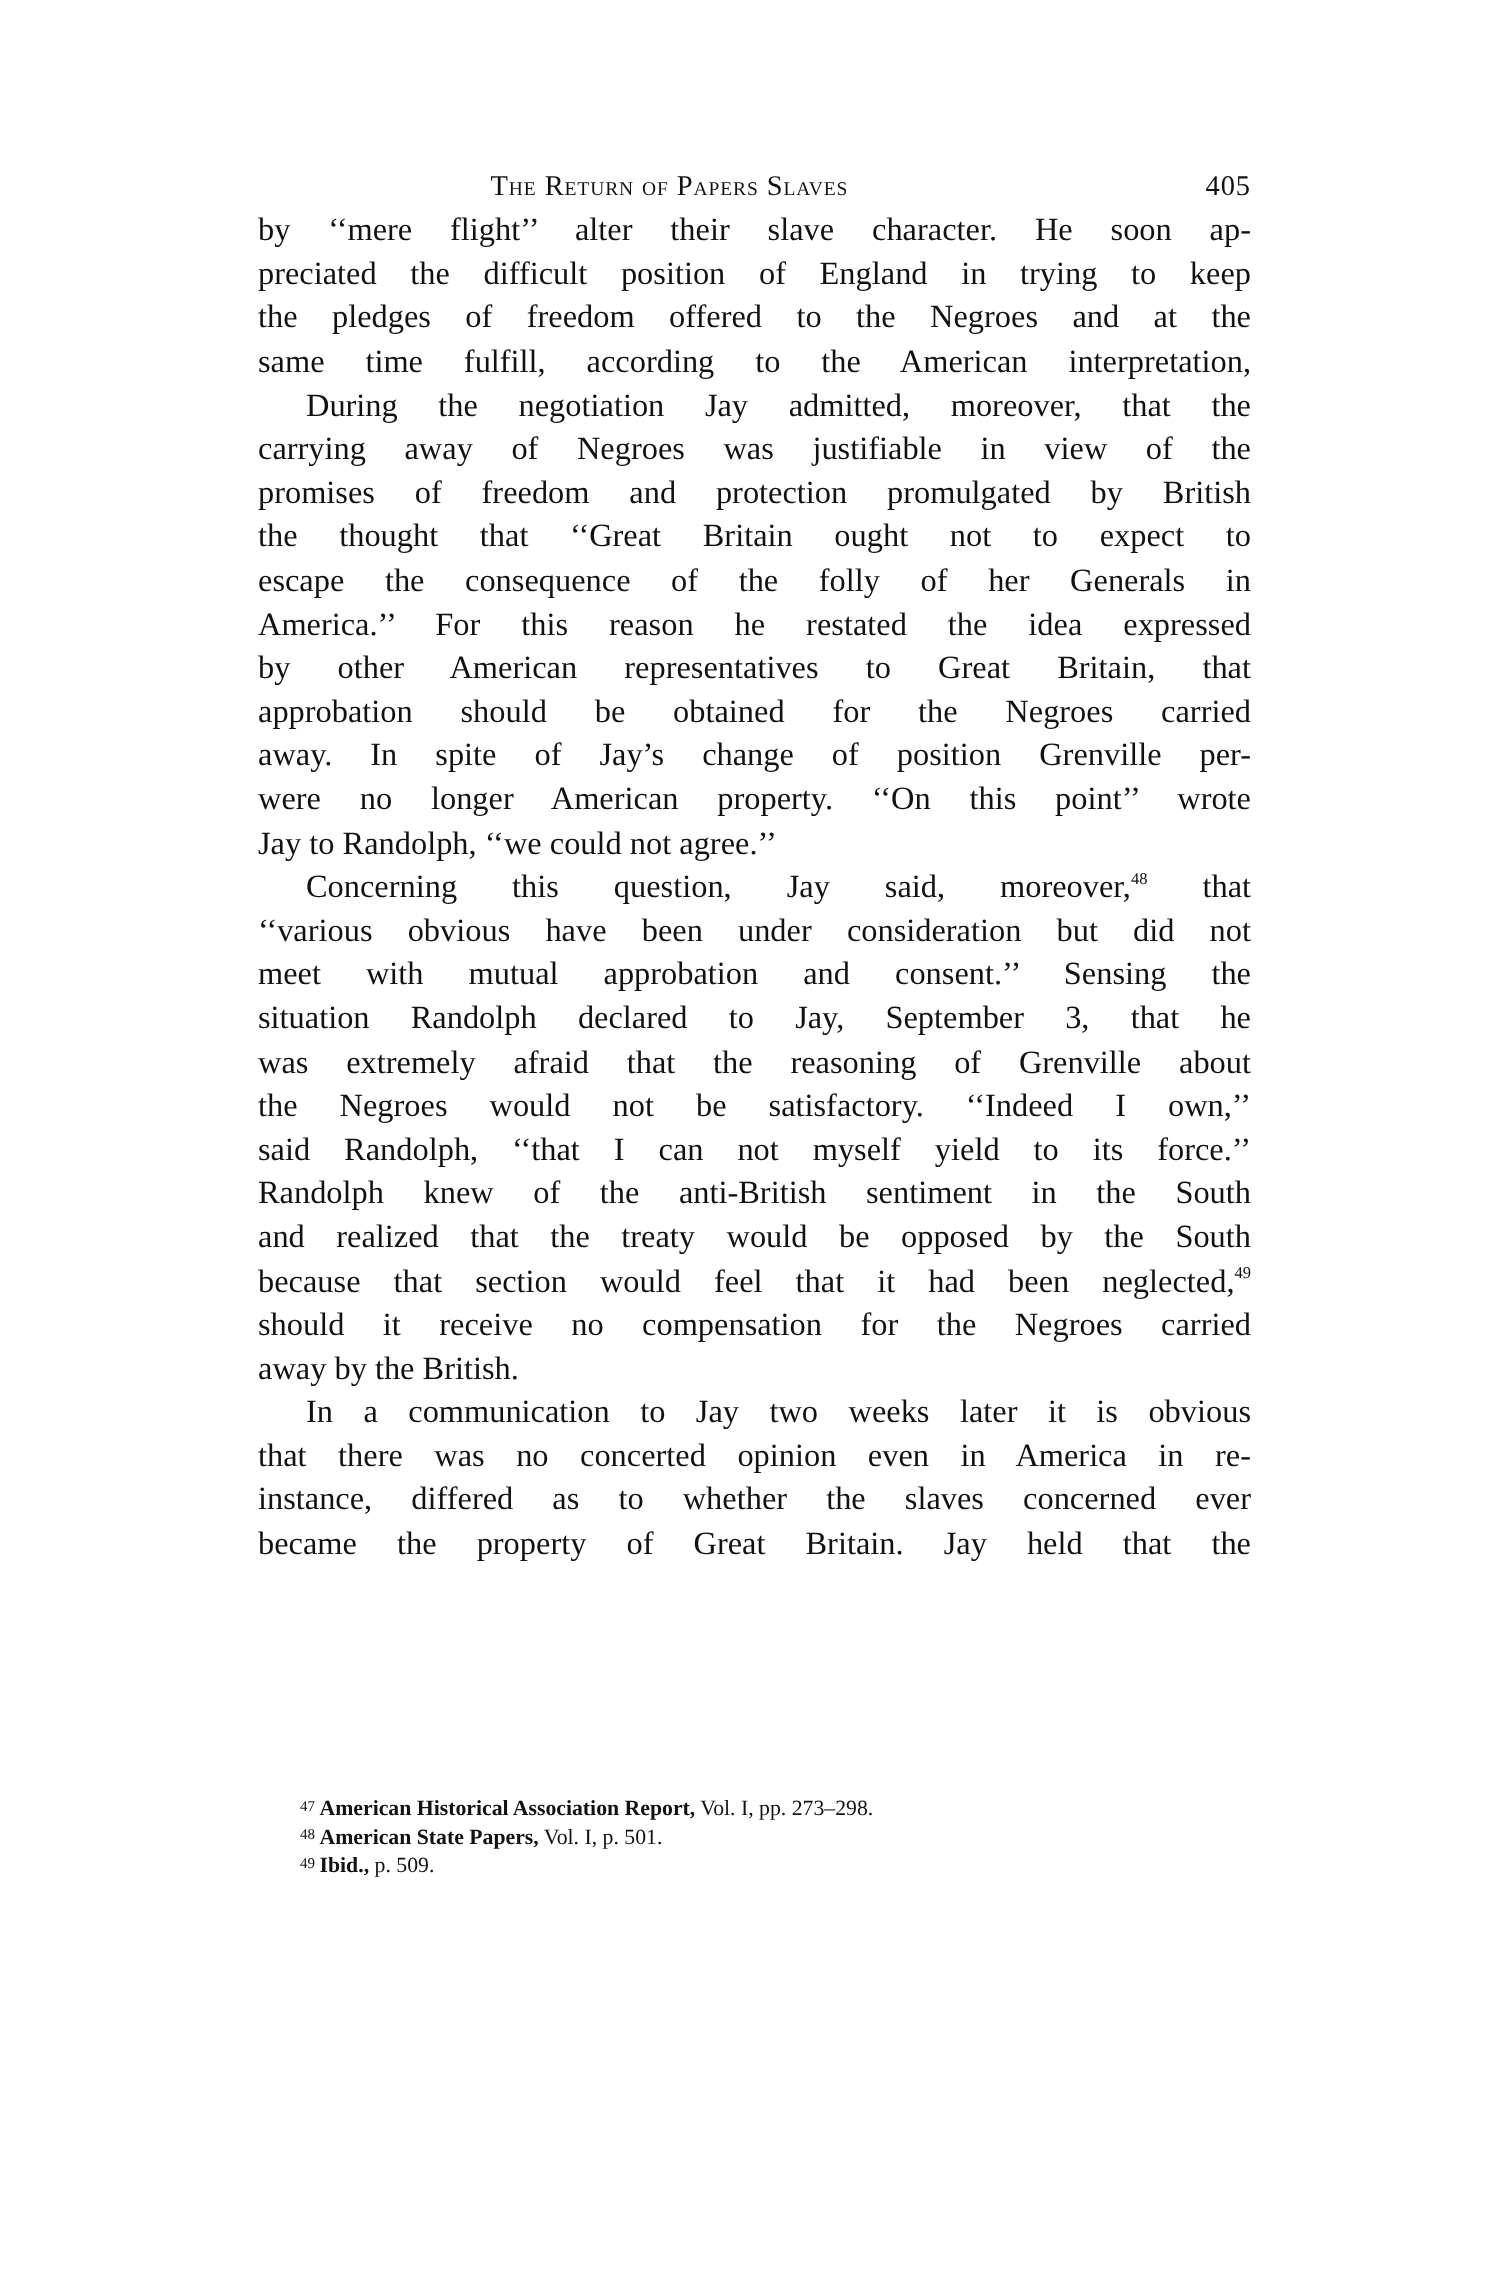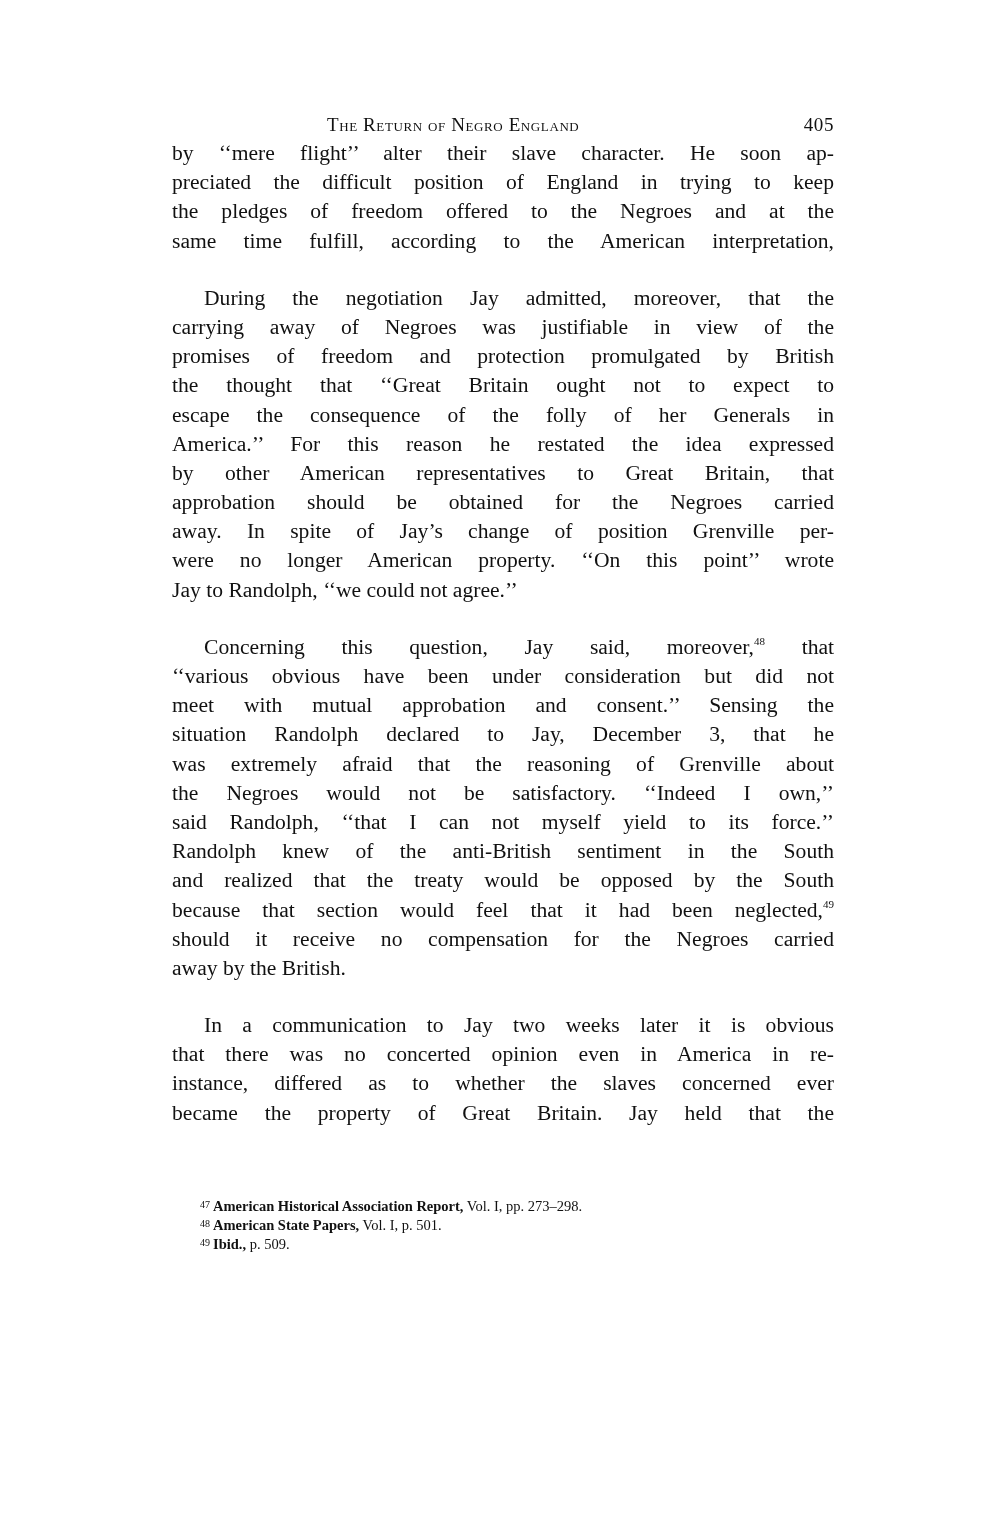--- a/index.html
+++ b/index.html
@@ -56,21 +56,20 @@
       text-align: justify;
       text-align-last: justify;
       white-space: nowrap;
       height: 29.2px;
     }
     .line.last {
       text-align-last: left;
     }
     .line.indent {
       padding-left: 32px;
-      margin-top: 28px;
     }
     sup {
       font-size: 11px;
       vertical-align: 9px;
       line-height: 0;
     }
     .footnotes {
       position: absolute;
       top: 1196px;
       left: 28px;
@@ -90,21 +89,21 @@
     .footnote .fn-title {
       font-weight: bold;
     }
   </style>
 </head>
 <body>
 
 <div class="page">
 
   <div class="running-head">
-    <span class="running-title">The Return of Negro England</span>
+    <span class="running-title">The Return of Papers Slaves</span>
     <span class="page-number">405</span>
   </div>
 
   <div class="body-text">
 
     <span class="line">by ‘‘mere flight’’ alter their slave character.  He soon ap-</span>
     <span class="line">preciated the difficult position of England in trying to keep</span>
     <span class="line">the pledges of freedom offered to the Negroes and at the</span>
     <span class="line">same time fulfill, according to the American interpretation,</span>
 
@@ -116,21 +115,21 @@
     <span class="line">America.’’  For this reason he restated the idea expressed</span>
     <span class="line">by other American representatives to Great Britain, that</span>
     <span class="line">approbation should be obtained for the Negroes carried</span>
     <span class="line">away.  In spite of Jay’s change of position Grenville per-</span>
     <span class="line">were no longer American property.  ‘‘On this point’’ wrote</span>
     <span class="line last">Jay to Randolph, ‘‘we could not agree.’’</span>
 
     <span class="line indent"><span>Concerning this question, Jay said, moreover,</span><sup>48</sup><span style="white-space:pre"> that</span></span>
     <span class="line">‘‘various obvious have been under consideration but did not</span>
     <span class="line">meet with mutual approbation and consent.’’  Sensing the</span>
-    <span class="line">situation Randolph declared to Jay, December 3, that he</span>
+    <span class="line">situation Randolph declared to Jay, September 3, that he</span>
     <span class="line">was extremely afraid that the reasoning of Grenville about</span>
     <span class="line">the Negroes would not be satisfactory.  ‘‘Indeed I own,’’</span>
     <span class="line">said Randolph, ‘‘that I can not myself yield to its force.’’</span>
     <span class="line">Randolph knew of the anti-British sentiment in the South</span>
     <span class="line">and realized that the treaty would be opposed by the South</span>
     <span class="line"><span>because that section would feel that it had been neglected,</span><sup>49</sup></span>
     <span class="line">should it receive no compensation for the Negroes carried</span>
     <span class="line last">away by the British.</span>
 
     <span class="line indent">In a communication to Jay two weeks later it is obvious</span>

